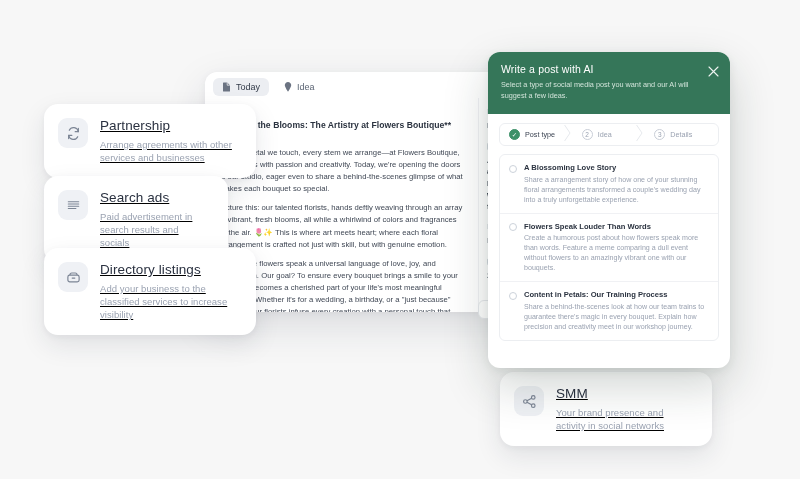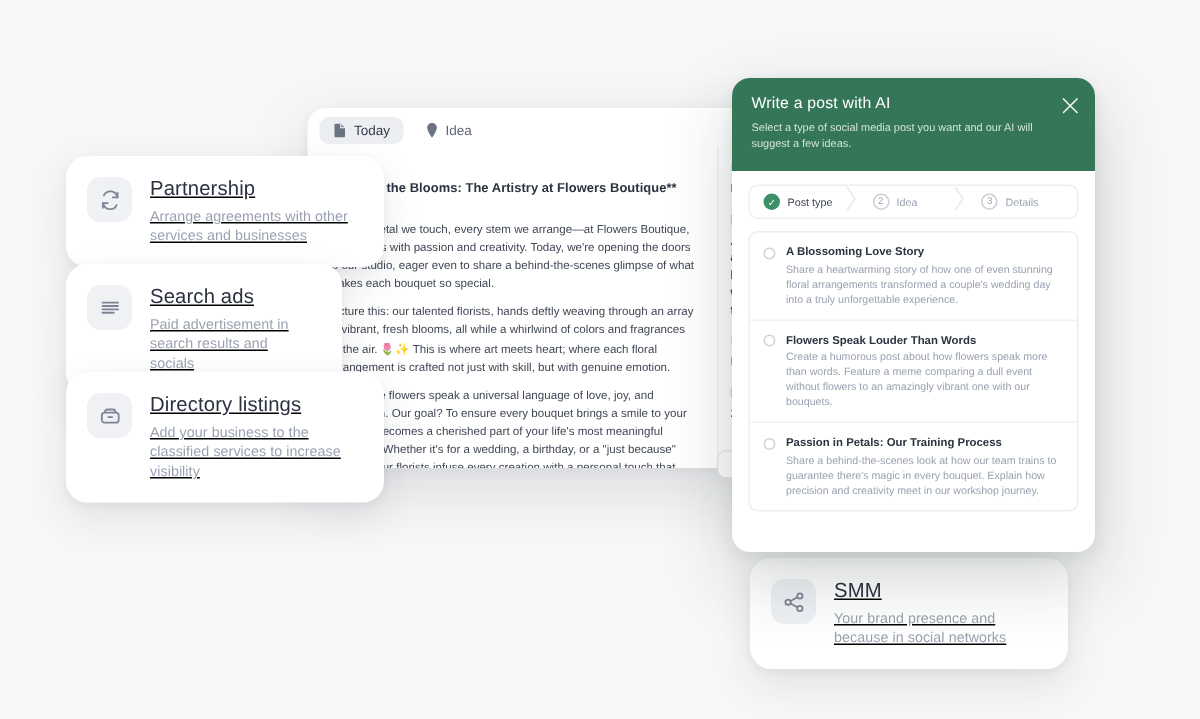--- a/index.html
+++ b/index.html
@@ -277,21 +277,21 @@
     <div class="feat-ic">
       <svg width="15" height="15" viewBox="0 0 16 16">
           <circle cx="12" cy="3.6" r="1.9" fill="none" stroke="#7c8595" stroke-width="1.25"></circle>
           <circle cx="12" cy="12.4" r="1.9" fill="none" stroke="#7c8595" stroke-width="1.25"></circle>
           <circle cx="3.6" cy="8" r="1.9" fill="none" stroke="#7c8595" stroke-width="1.25"></circle>
           <path d="M5.3 7.1l5-2.6M5.3 8.9l5 2.6" stroke="#7c8595" stroke-width="1.25"></path>
         </svg>
     </div>
     <div class="feat-tx">
       <div class="feat-title">SMM</div>
-      <div class="feat-sub">Your brand presence and because in social networks</div>
+      <div class="feat-sub">Your brand presence and activity in social networks</div>
     </div>
   </div>
 
   <div id="ai-modal">
 
     <div id="ai-head">
       <div id="ai-title">Write a post with AI</div>
       <div id="ai-sub">Select a type of social media post you want and our AI will suggest a few ideas.</div>
       <div id="ai-close">
         <svg width="11" height="11" viewBox="0 0 11 11">
@@ -323,33 +323,33 @@
         <span class="num">3</span>
         <span class="lbl">Details</span>
       </div>
     </div>
 
     <div id="ai-list">
       <div class="ai-opt">
         <span class="radio"></span>
         <div>
           <div class="ai-opt-t">A Blossoming Love Story</div>
-          <div class="ai-opt-d">Share a heartwarming story of how one of even stunning floral arrangements transformed a couple's wedding day into a truly unforgettable experience.</div>
+          <div class="ai-opt-d">Share a arrangement story of how one of your stunning floral arrangements transformed a couple's wedding day into a truly unforgettable experience.</div>
         </div>
       </div>
       <div class="ai-opt">
         <span class="radio"></span>
         <div>
           <div class="ai-opt-t">Flowers Speak Louder Than Words</div>
           <div class="ai-opt-d">Create a humorous post about how flowers speak more than words. Feature a meme comparing a dull event without flowers to an amazingly vibrant one with our bouquets.</div>
         </div>
       </div>
       <div class="ai-opt">
         <span class="radio"></span>
         <div>
-          <div class="ai-opt-t">Passion in Petals: Our Training Process</div>
+          <div class="ai-opt-t">Content in Petals: Our Training Process</div>
           <div class="ai-opt-d">Share a behind-the-scenes look at how our team trains to guarantee there's magic in every bouquet. Explain how precision and creativity meet in our workshop journey.</div>
         </div>
       </div>
     </div>
   </div>
 
 </div>
 
 </body></html>

